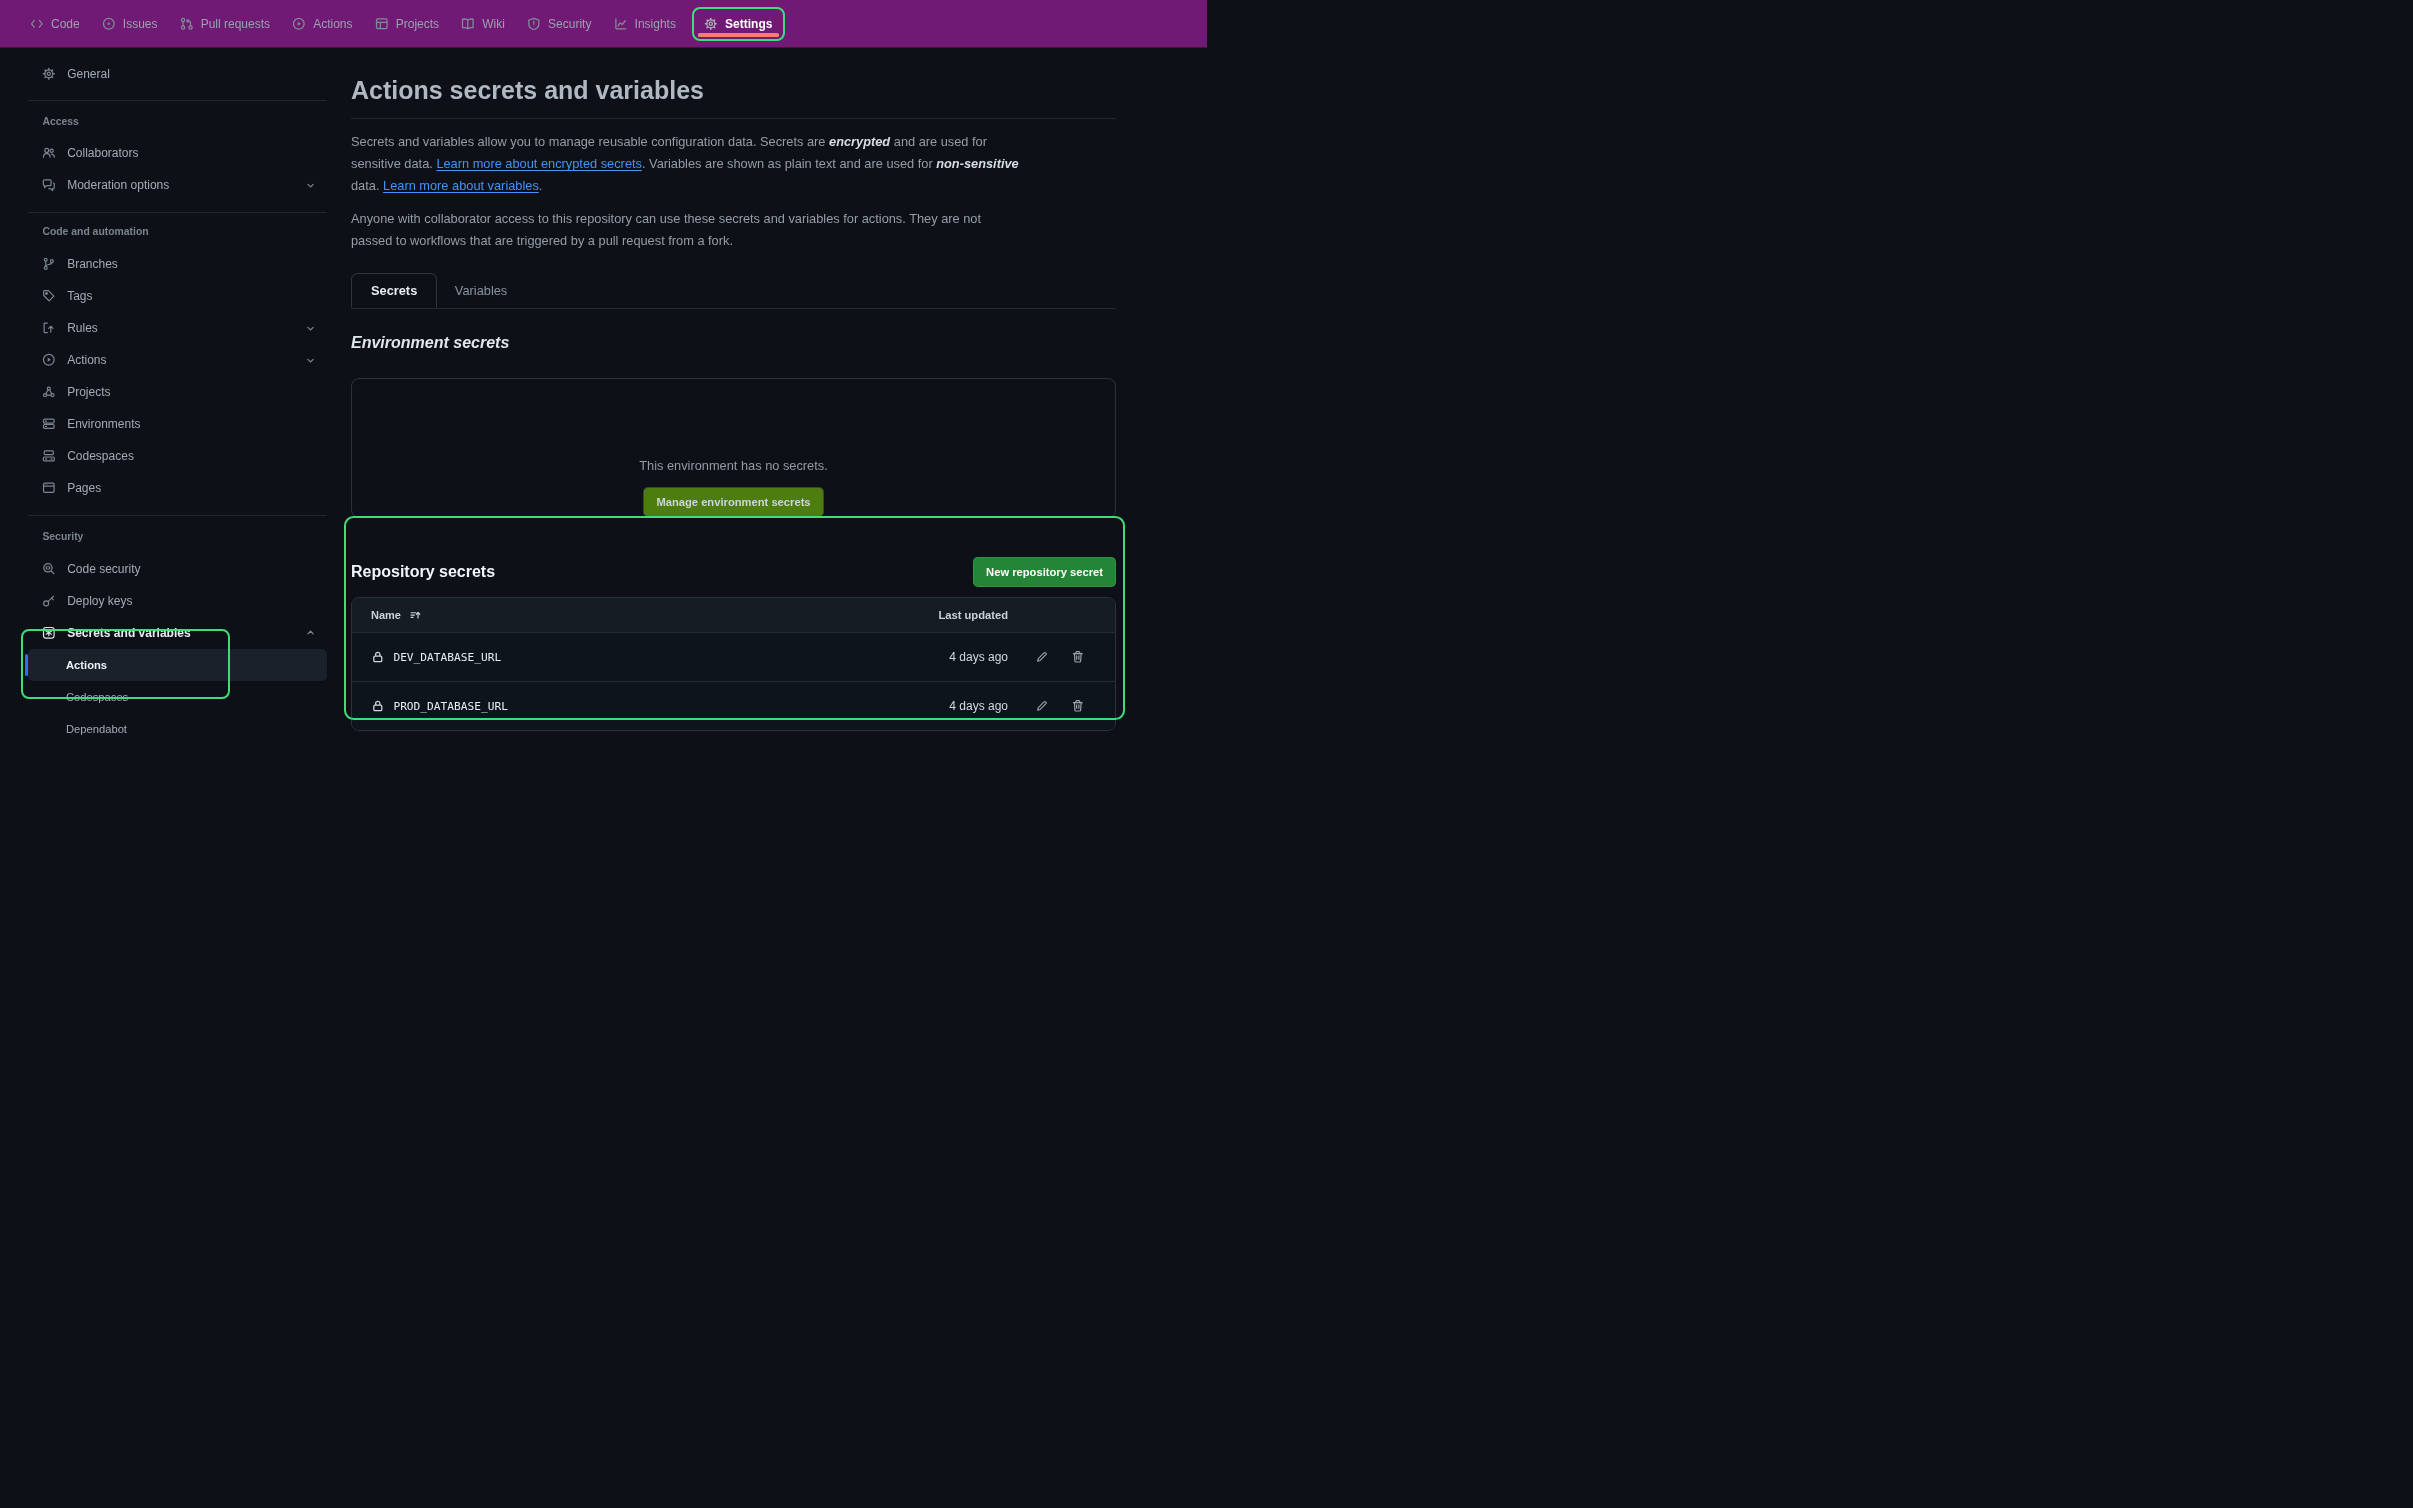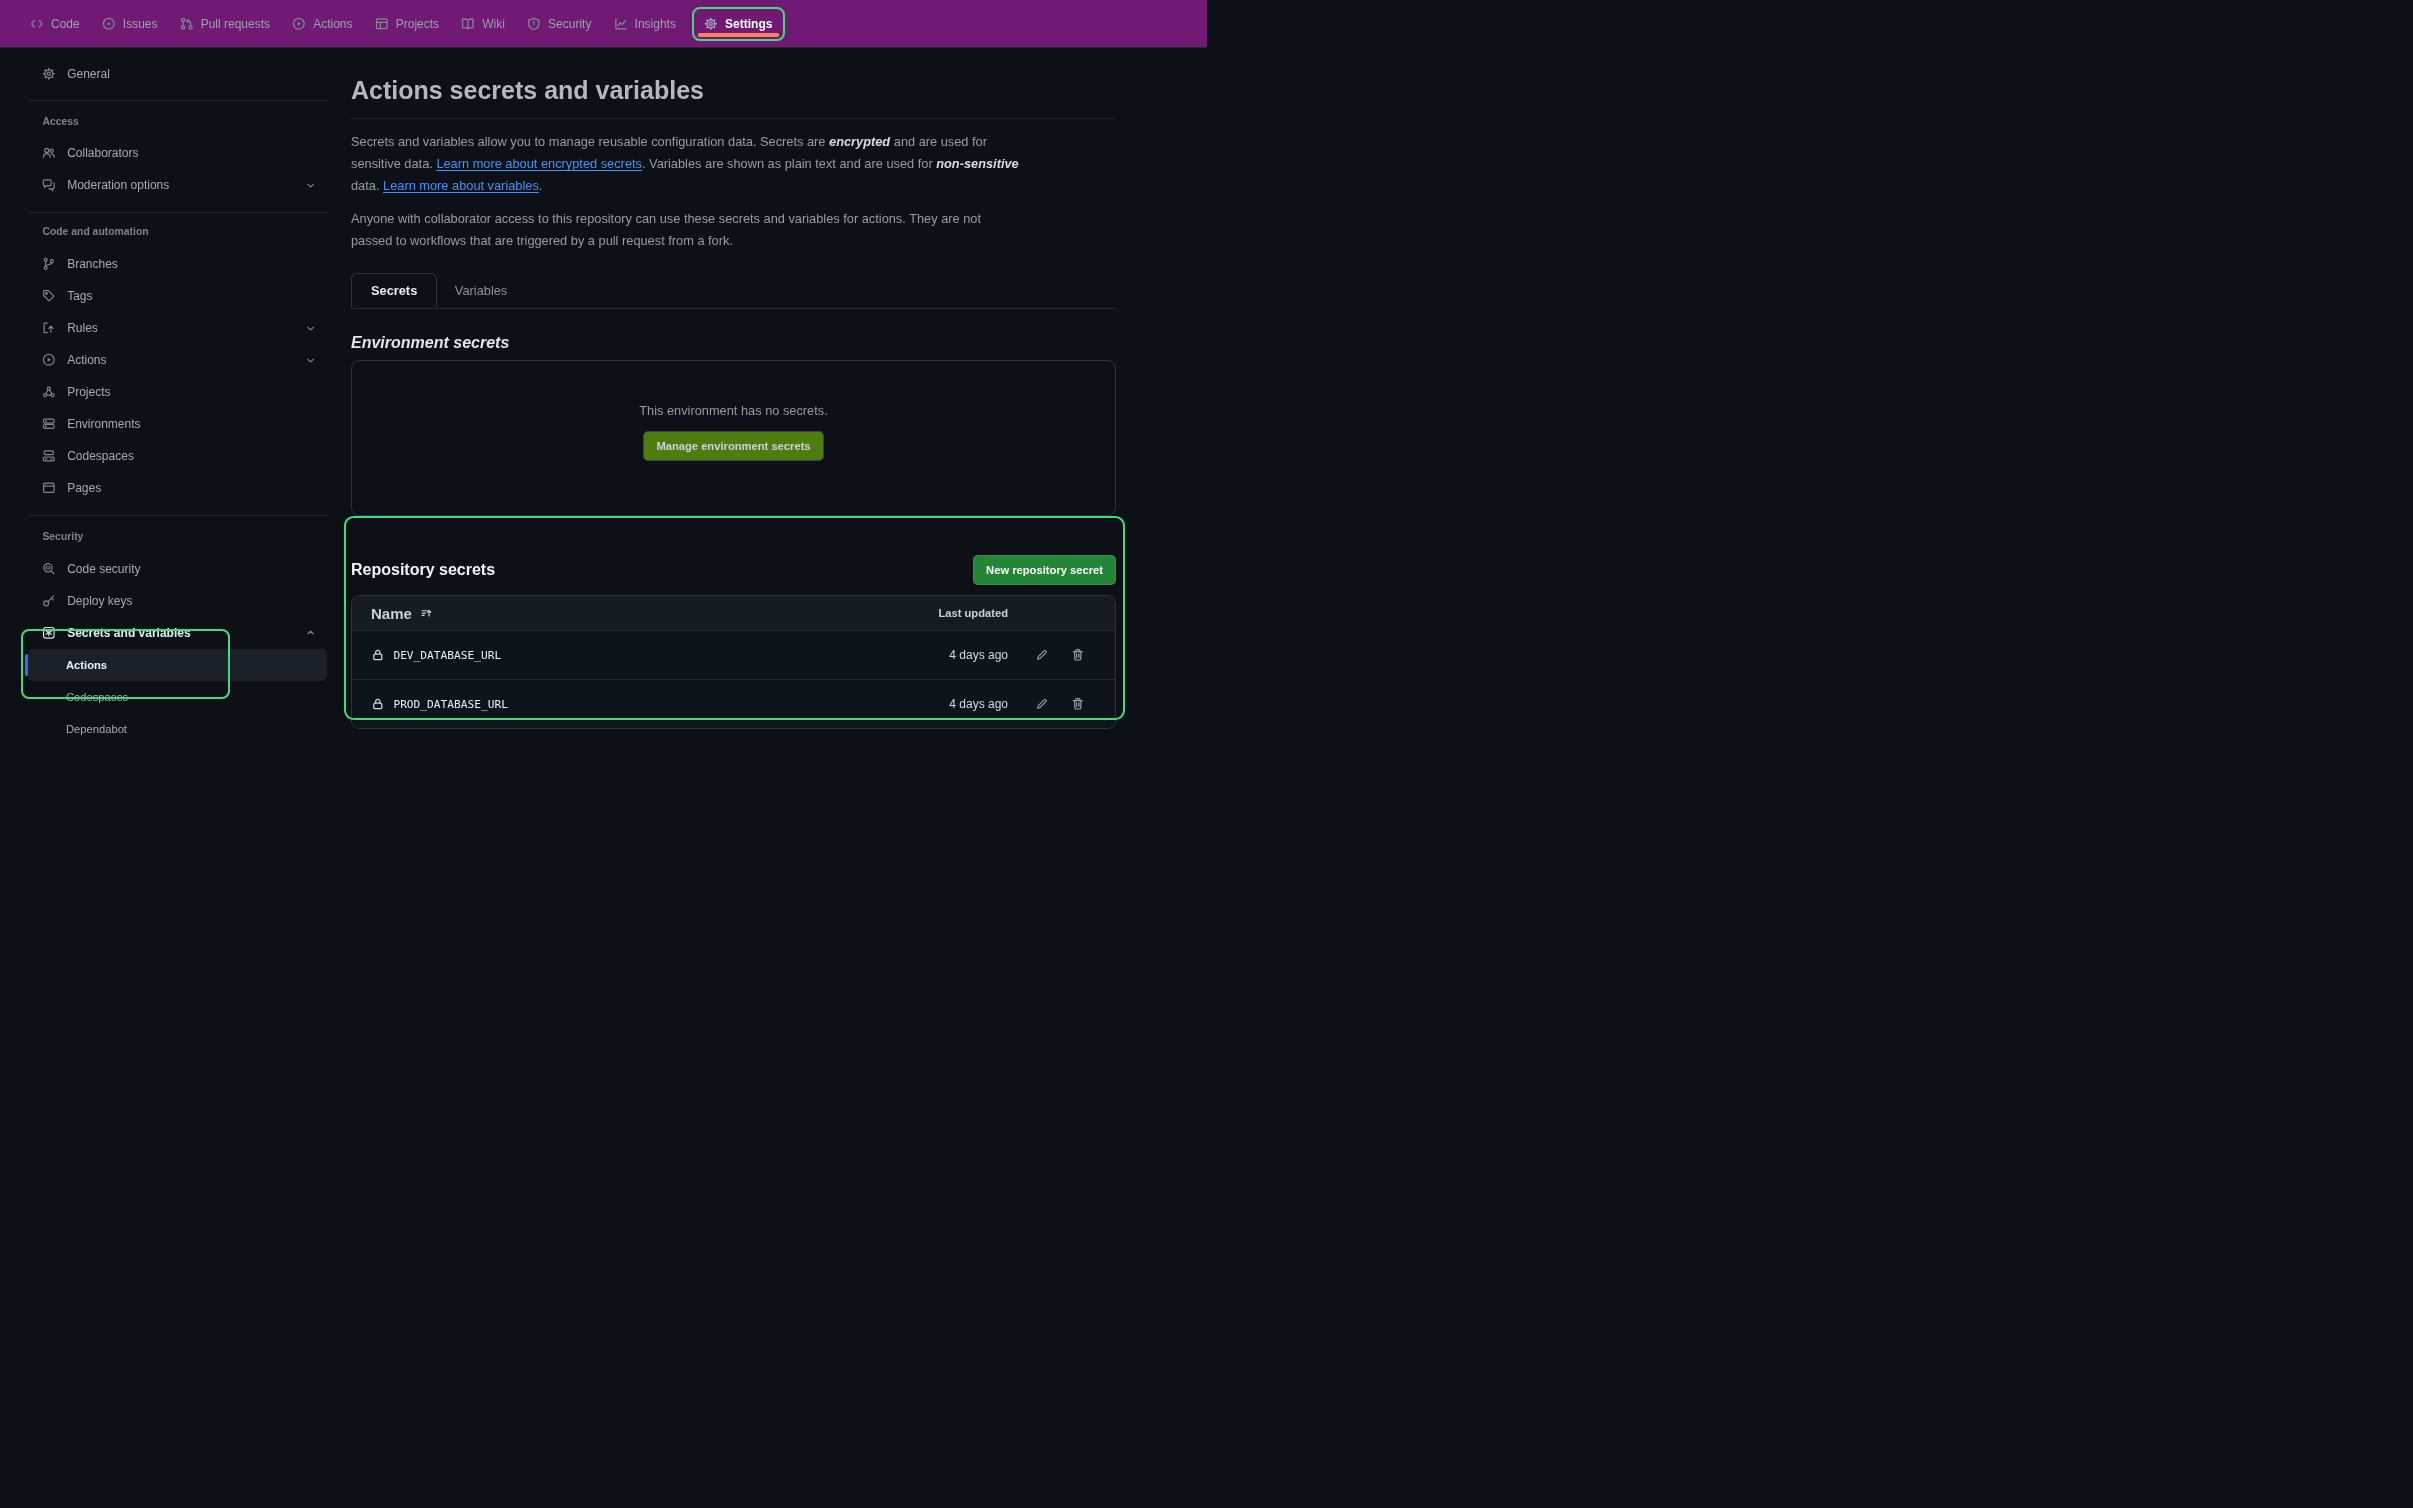--- a/index.html
+++ b/index.html
@@ -51,38 +51,38 @@
   a.link { color:#4493f8; text-decoration:underline; text-underline-offset:2.4px; cursor:pointer; }
 
   .tabnav { margin-top:21px; height:36px; display:flex; border-bottom:0.8px solid #262c33; }
   .tab { display:flex; align-items:center; font-size:12.8px; cursor:pointer; }
   .tab.active { padding:0 19px; color:#e6edf3; font-weight:600; background:#0d1117;
                 border:0.8px solid #2e343d; border-bottom-color:#0d1117; border-radius:6.4px 6.4px 0 0;
                 margin-bottom:-0.8px; }
   .tab.inactive { padding:0 17.6px; color:#8b949e; }
 
   h3.env-heading { margin-top:25px; font-size:16px; font-weight:700; color:#dfe6ec;font-style:italic; }
-  .env-box { margin-top:8px; height:156px; border:0.8px solid #2b323b; border-radius:8px;
-             display:flex; flex-direction:column; align-items:center; padding-top:42px; }
+  .env-box { margin-top:26px; height:140px; border:0.8px solid #2b323b; border-radius:8px;
+             display:flex; flex-direction:column; align-items:center; padding-top:42px;justify-content:flex-end; }
   .env-empty { font-size:12.8px; color:#939ba3; }
   .btn-secondary { margin-top:13.6px; height:30px; padding:0 12.8px; background:#4d7c0f;
              border:0.8px solid #3a4149; border-radius:4.8px; color:#cdd4dc; font-size:11.2px;
              font-weight:600; font-family:"Liberation Sans",sans-serif; cursor:pointer; }
 
   .repo-head { margin-top:39px; display:flex; align-items:center; justify-content:space-between; }
   h3.repo-heading { font-size:16px; font-weight:700; color:#f2f6fa; }
   .btn-primary { height:30px; padding:0 12px; background:#238636; border:0.8px solid rgba(240,246,252,0.1);
              border-radius:4.8px; color:#ffffff; font-size:11.2px; font-weight:600;
              font-family:"Liberation Sans",sans-serif; cursor:pointer; }
 
   .secrets-table { margin-top:10.4px; border:0.8px solid #2b323b; border-radius:8px; overflow:hidden; }
   .thead { height:34px; display:flex; align-items:center; background:#161c24; }
   .trow  { height:49px; display:flex; align-items:center; background:#0e141b; border-top:0.8px solid #232a32; }
   .col-name { flex:1; display:flex; align-items:center; padding-left:19px; gap:8.8px; }
-  .thead .col-name { font-size:15px; font-weight:700; color:#c9d1d9; gap:8px; }
+  .thead .col-name { font-size:11px; font-weight:700; color:#c9d1d9; gap:8px; }
   .col-updated { width:160px; text-align:right; }
   .thead .col-updated { font-size:11.2px; font-weight:700; color:#c9d1d9; }
   .trow .col-updated { font-size:12px; color:#d2d9e0; }
   .col-actions { width:107px; display:flex; align-items:center; padding-left:27px; gap:22.3px; }
   .secret-name { font-family:"DejaVu Sans Mono", monospace; font-size:11.2px; color:#e9eef4; }
   .lock { width:13.6px; height:13.6px; color:#d0d7de; }
   .lock svg { width:13.6px; height:13.6px; }
   .sort-ic { width:12.8px; height:12.8px; color:#c9d1d9; }
   .sort-ic svg { width:12.8px; height:12.8px; }
   .act-ic { width:13.6px; height:13.6px; color:#9aa2ab; cursor:pointer; }

